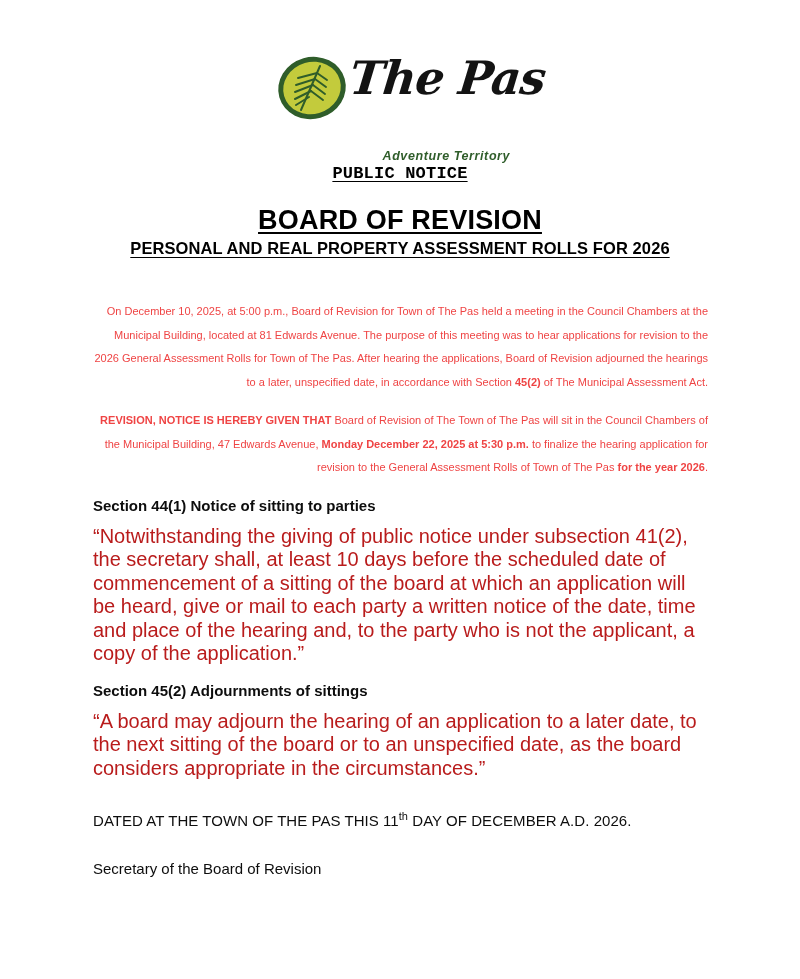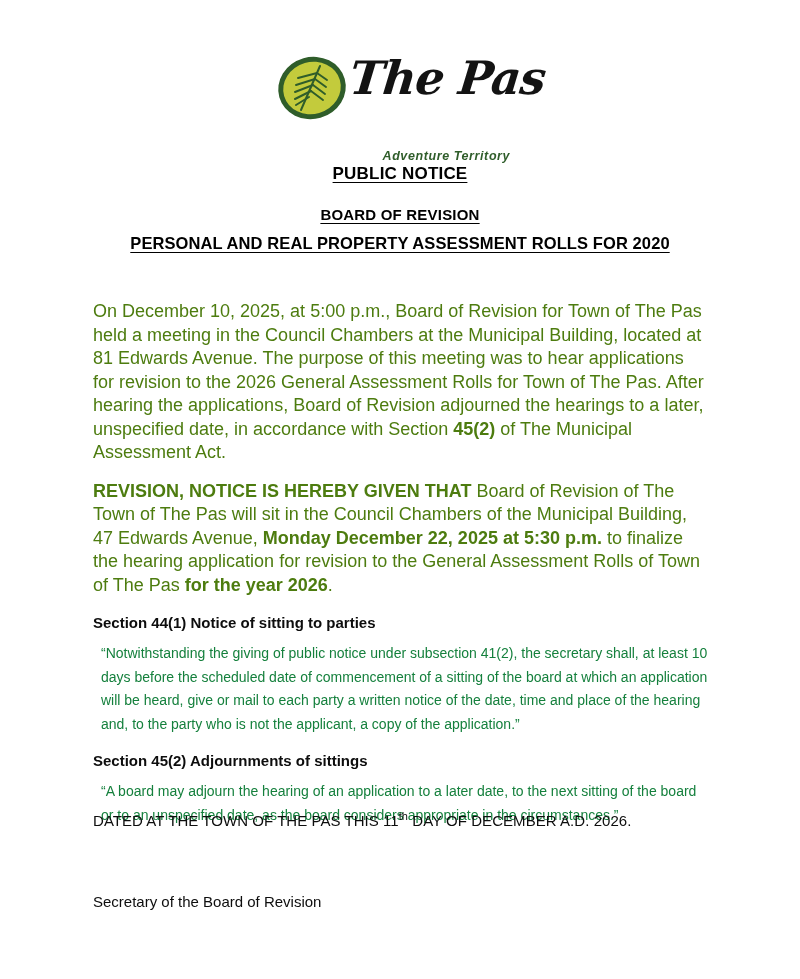--- a/index.html
+++ b/index.html
@@ -87,99 +87,99 @@
 
   
   .headings {
     position: absolute;
     left: 0;
     top: 164px;
     width: 800px;
     text-align: center;
   }
   .h-notice {
-    font-family: Liberation Sans, sans-serif;
+    font-family: Liberation Mono, monospace;
     font-weight: bold;
     font-size: 17px;
     text-decoration: underline;
     text-underline-offset: 3px;
     letter-spacing: 0.2px;
     margin: 0 0 22px 0;
   }
   .h-board {
     font-family: "Liberation Sans", sans-serif;
     font-weight: bold;
-    font-size: 15px;
+    font-size: 27px;
     text-decoration: underline;
     text-underline-offset: 3px;
     letter-spacing: 0.2px;
-    margin: 0 0 11px 0;
+    margin: 0 0 3px 0;
   }
   .h-rolls {
     font-family: "Liberation Sans", sans-serif;
     font-weight: bold;
     font-size: 16.5px;
     text-decoration: underline;
     text-underline-offset: 3px;
     letter-spacing: 0.1px;
     margin: 0;
   }
 
   
   .body-col {
     position: absolute;
     left: 93px;
     top: 300px;
     width: 615px;
   }
   .para {
     font-family: "Liberation Sans", sans-serif;
-    font-size: 18px;
+    font-size: 11px;
     line-height: 23.5px;
     margin: 0 0 15px 0;
-    color: #4d7c0f;
-    text-align: left;
+    color: #ef4444;
+    text-align: right;
   }
   .para b { font-weight: bold; }
 
   .sec-head {
     font-family: "Liberation Sans", sans-serif;
     font-size: 15px;
     font-weight: bold;
     line-height: 22px;
     margin: 6px 0 8px 0;
     color: #0d0d0d;
   }
   .quote-para {
     font-family: "Liberation Sans", sans-serif;
-    font-size: 14px;
+    font-size: 20px;
     line-height: 23.5px;
-    margin: 0 0 14px 8px;
-    color: #15803d;
+    margin: 0 0 14px 0;
+    color: #b91c1c;
   }
 
   .dated-line {
     position: absolute;
     left: 93px;
     top: 812px;
     font-family: "Liberation Sans", sans-serif;
     font-size: 15px;
     letter-spacing: 0.05px;
     color: #0d0d0d;
     white-space: nowrap;
   }
   .dated-line sup {
     font-size: 11px;
     vertical-align: super;
     line-height: 0;
   }
   .signature-line {
     position: absolute;
     left: 93px;
-    top: 893px;
+    top: 860px;
     font-family: "Liberation Sans", sans-serif;
     font-size: 15px;
     color: #0d0d0d;
     white-space: nowrap;
   }
 </style>
 </head>
 <body>
 
 <div class="page">
@@ -203,21 +203,21 @@
         </svg>
       </div>
       <div class="logo-script">The Pas</div>
       <div class="logo-tagline">Adventure Territory</div>
     </div>
   </div>
 
   <div class="headings">
     <div class="h-notice">PUBLIC NOTICE</div>
     <div class="h-board">BOARD OF REVISION</div>
-    <div class="h-rolls">PERSONAL AND REAL PROPERTY ASSESSMENT ROLLS FOR 2020</div>
+    <div class="h-rolls">PERSONAL AND REAL PROPERTY ASSESSMENT ROLLS FOR 2026</div>
   </div>
 
   <div class="body-col">
 
     <p class="para"><span>On December 10, 2025, at 5:00 p.m., Board of Revision for Town of The Pas held a meeting in the Council Chambers at the Municipal Building, located at 81 Edwards Avenue. The purpose of this meeting was to hear applications for revision to the 2026 General Assessment Rolls for Town of The Pas. After hearing the applications, Board of Revision adjourned the hearings to a later, unspecified date, in accordance with Section </span><b>45(2)</b><span> of The Municipal Assessment Act.</span></p>
 
     <p class="para"><b>REVISION, NOTICE IS HEREBY GIVEN THAT</b><span> Board of Revision of The Town of The Pas will sit in the Council Chambers of the Municipal Building, 47 Edwards Avenue, </span><b>Monday December 22, 2025 at 5:30 p.m.</b><span> to finalize the hearing application for revision to the General Assessment Rolls of Town of The Pas </span><b>for the year 2026</b><span>.</span></p>
 
     <div class="sec-head">Section 44(1) Notice of sitting to parties</div>
     <p class="quote-para">“Notwithstanding the giving of public notice under subsection 41(2), the secretary shall, at least 10 days before the scheduled date of commencement of a sitting of the board at which an application will be heard, give or mail to each party a written notice of the date, time and place of the hearing and, to the party who is not the applicant, a copy of the application.”</p>

